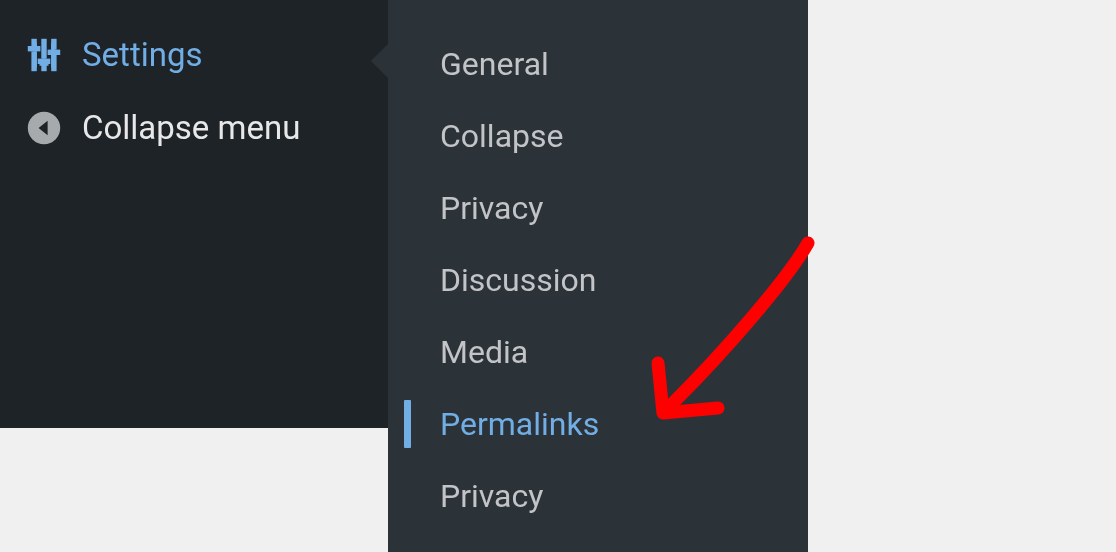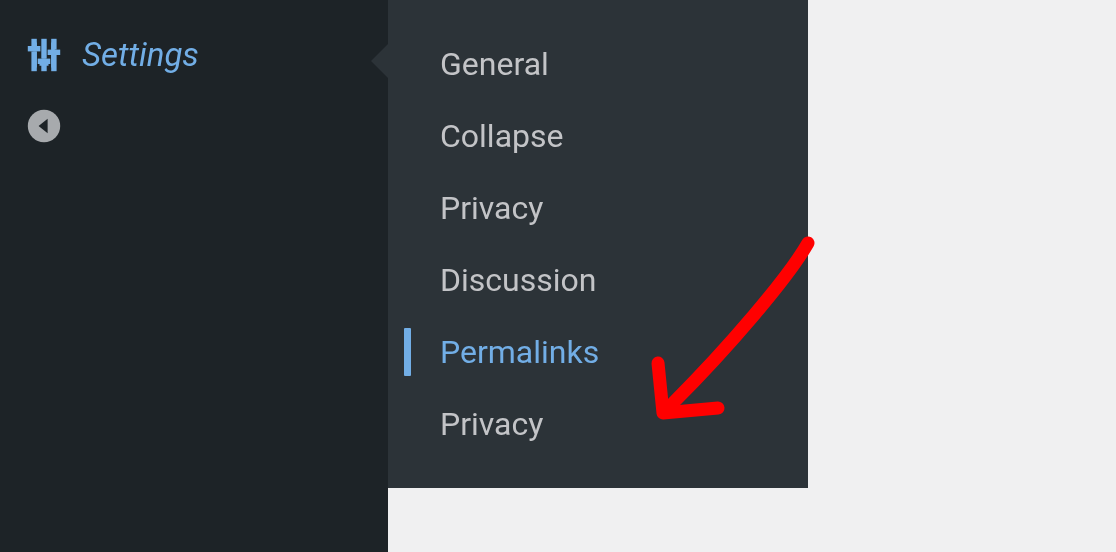--- a/index.html
+++ b/index.html
@@ -9,24 +9,23 @@
       font-family: -apple-system, BlinkMacSystemFont, "Segoe UI", Roboto, sans-serif;
       background: #f0f0f1;
       position: relative;
       overflow: hidden;
     }
     .sidebar-primary {
       position: absolute;
       left: 0;
       top: 0;
       width: 388px;
-      height: 552px;
+      height: 428px;
       background: #1d2327;
       z-index: 2;
-      font-style: italic;
     }
     .sidebar-item {
       display: flex;
       align-items: center;
       padding: 12px 26px;
       font-size: 33px;
       font-weight: 400;
       color: #e8e8e8;
       cursor: pointer;
       position: relative;
@@ -116,30 +115,32 @@
     </span>
     <span class="label">Settings</span>
   </div>
   <div class="sidebar-item">
     <span class="icon-wrap">
       <svg viewBox="0 0 20 20" width="36" height="36">
           <circle cx="10" cy="10" r="9" fill="#a7aaad"></circle>
           <path d="M12 6 L7 10 L12 14 Z" fill="#1d2327"></path>
         </svg>
     </span>
+    <span class="label">Collapse menu</span>
   </div>
 </div>
 
 <div class="arrow-notch"></div>
 
 <div class="submenu">
   <div class="submenu-item"><span>General</span></div>
   <div class="submenu-item"><span>Collapse</span></div>
   <div class="submenu-item"><span>Privacy</span></div>
   <div class="submenu-item"><span>Discussion</span></div>
+  <div class="submenu-item"><span>Media</span></div>
   <div class="submenu-item current"><span>Permalinks</span></div>
   <div class="submenu-item"><span>Privacy</span></div>
 </div>
 
 <svg class="annotation-arrow" width="220" height="220" viewBox="0 0 220 220">
   <path d="M 190 15 C 170 50, 110 120, 55 175" stroke="#ff0000" stroke-width="13" fill="none" stroke-linecap="round"></path>
   <path d="M 40 135 L 45 185 L 100 180" stroke="#ff0000" stroke-width="13" fill="none" stroke-linecap="round" stroke-linejoin="round"></path>
 </svg>
 
 </body></html>

